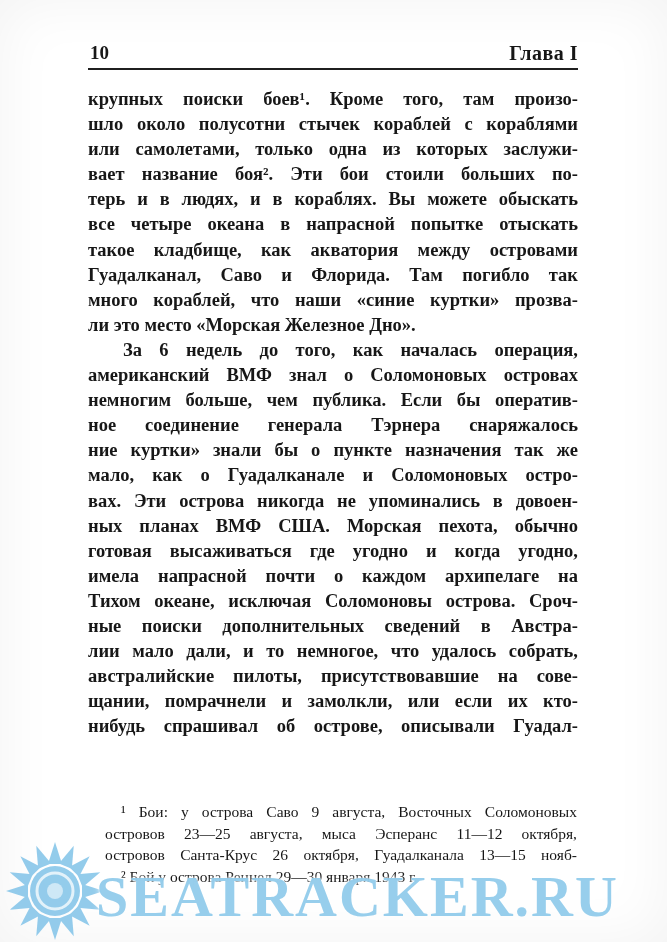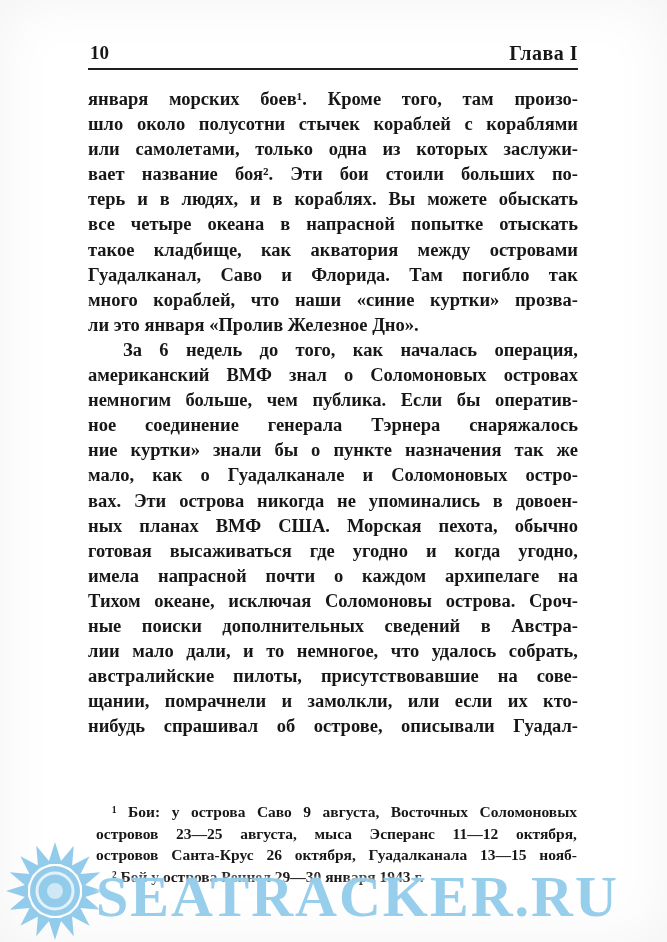--- a/index.html
+++ b/index.html
@@ -52,25 +52,25 @@
   .line {
     text-align: justify;
     text-align-last: justify;
     white-space: normal;
   }
   .line.last { text-align-last: left; }
   .line.indent { text-indent: 35px; }
   .footnotes {
     position: absolute;
     top: 801px;
-    left: 96px;
+    left: 105px;
     right: 90px;
     font-size: 15.5px;
     line-height: 21.6px;
-    font-weight: 700;
+    font-weight: 400;
   }
   .fline {
     text-align: justify;
     text-align-last: justify;
   }
   .fline.last { text-align-last: left; }
   .fline.indent { text-indent: 16px; }
   .watermark {
     position: absolute;
     left: 0;
@@ -106,30 +106,30 @@
 <div class="page">
 
   <div class="header">
     <span class="page-num">10</span>
     <div class="chapter">Глава I</div>
   </div>
 
   <div class="rule"></div>
 
   <div class="body-text">
-      <div class="line">января морских боев¹. Кроме того, там произо-</div>
+      <div class="line">крупных поиски боев¹. Кроме того, там произо-</div>
       <div class="line">шло около полусотни стычек кораблей с кораблями</div>
       <div class="line">или самолетами, только одна из которых заслужи-</div>
       <div class="line">вает название боя². Эти бои стоили больших по-</div>
       <div class="line">терь и в людях, и в кораблях. Вы можете обыскать</div>
       <div class="line">все четыре океана в напрасной попытке отыскать</div>
       <div class="line">такое кладбище, как акватория между островами</div>
       <div class="line">Гуадалканал, Саво и Флорида. Там погибло так</div>
       <div class="line">много кораблей, что наши «синие куртки» прозва-</div>
-      <div class="line last">ли это января «Пролив Железное Дно».</div>
+      <div class="line last">ли это место «Морская Железное Дно».</div>
       <div class="line indent">За 6 недель до того, как началась операция,</div>
       <div class="line">американский ВМФ знал о Соломоновых островах</div>
       <div class="line">немногим больше, чем публика. Если бы оператив-</div>
       <div class="line">ное соединение генерала Тэрнера снаряжалось</div>
       <div class="line">ние куртки» знали бы о пункте назначения так же</div>
       <div class="line">мало, как о Гуадалканале и Соломоновых остро-</div>
       <div class="line">вах. Эти острова никогда не упоминались в довоен-</div>
       <div class="line">ных планах ВМФ США. Морская пехота, обычно</div>
       <div class="line">готовая высаживаться где угодно и когда угодно,</div>
       <div class="line">имела напрасной почти о каждом архипелаге на</div>

